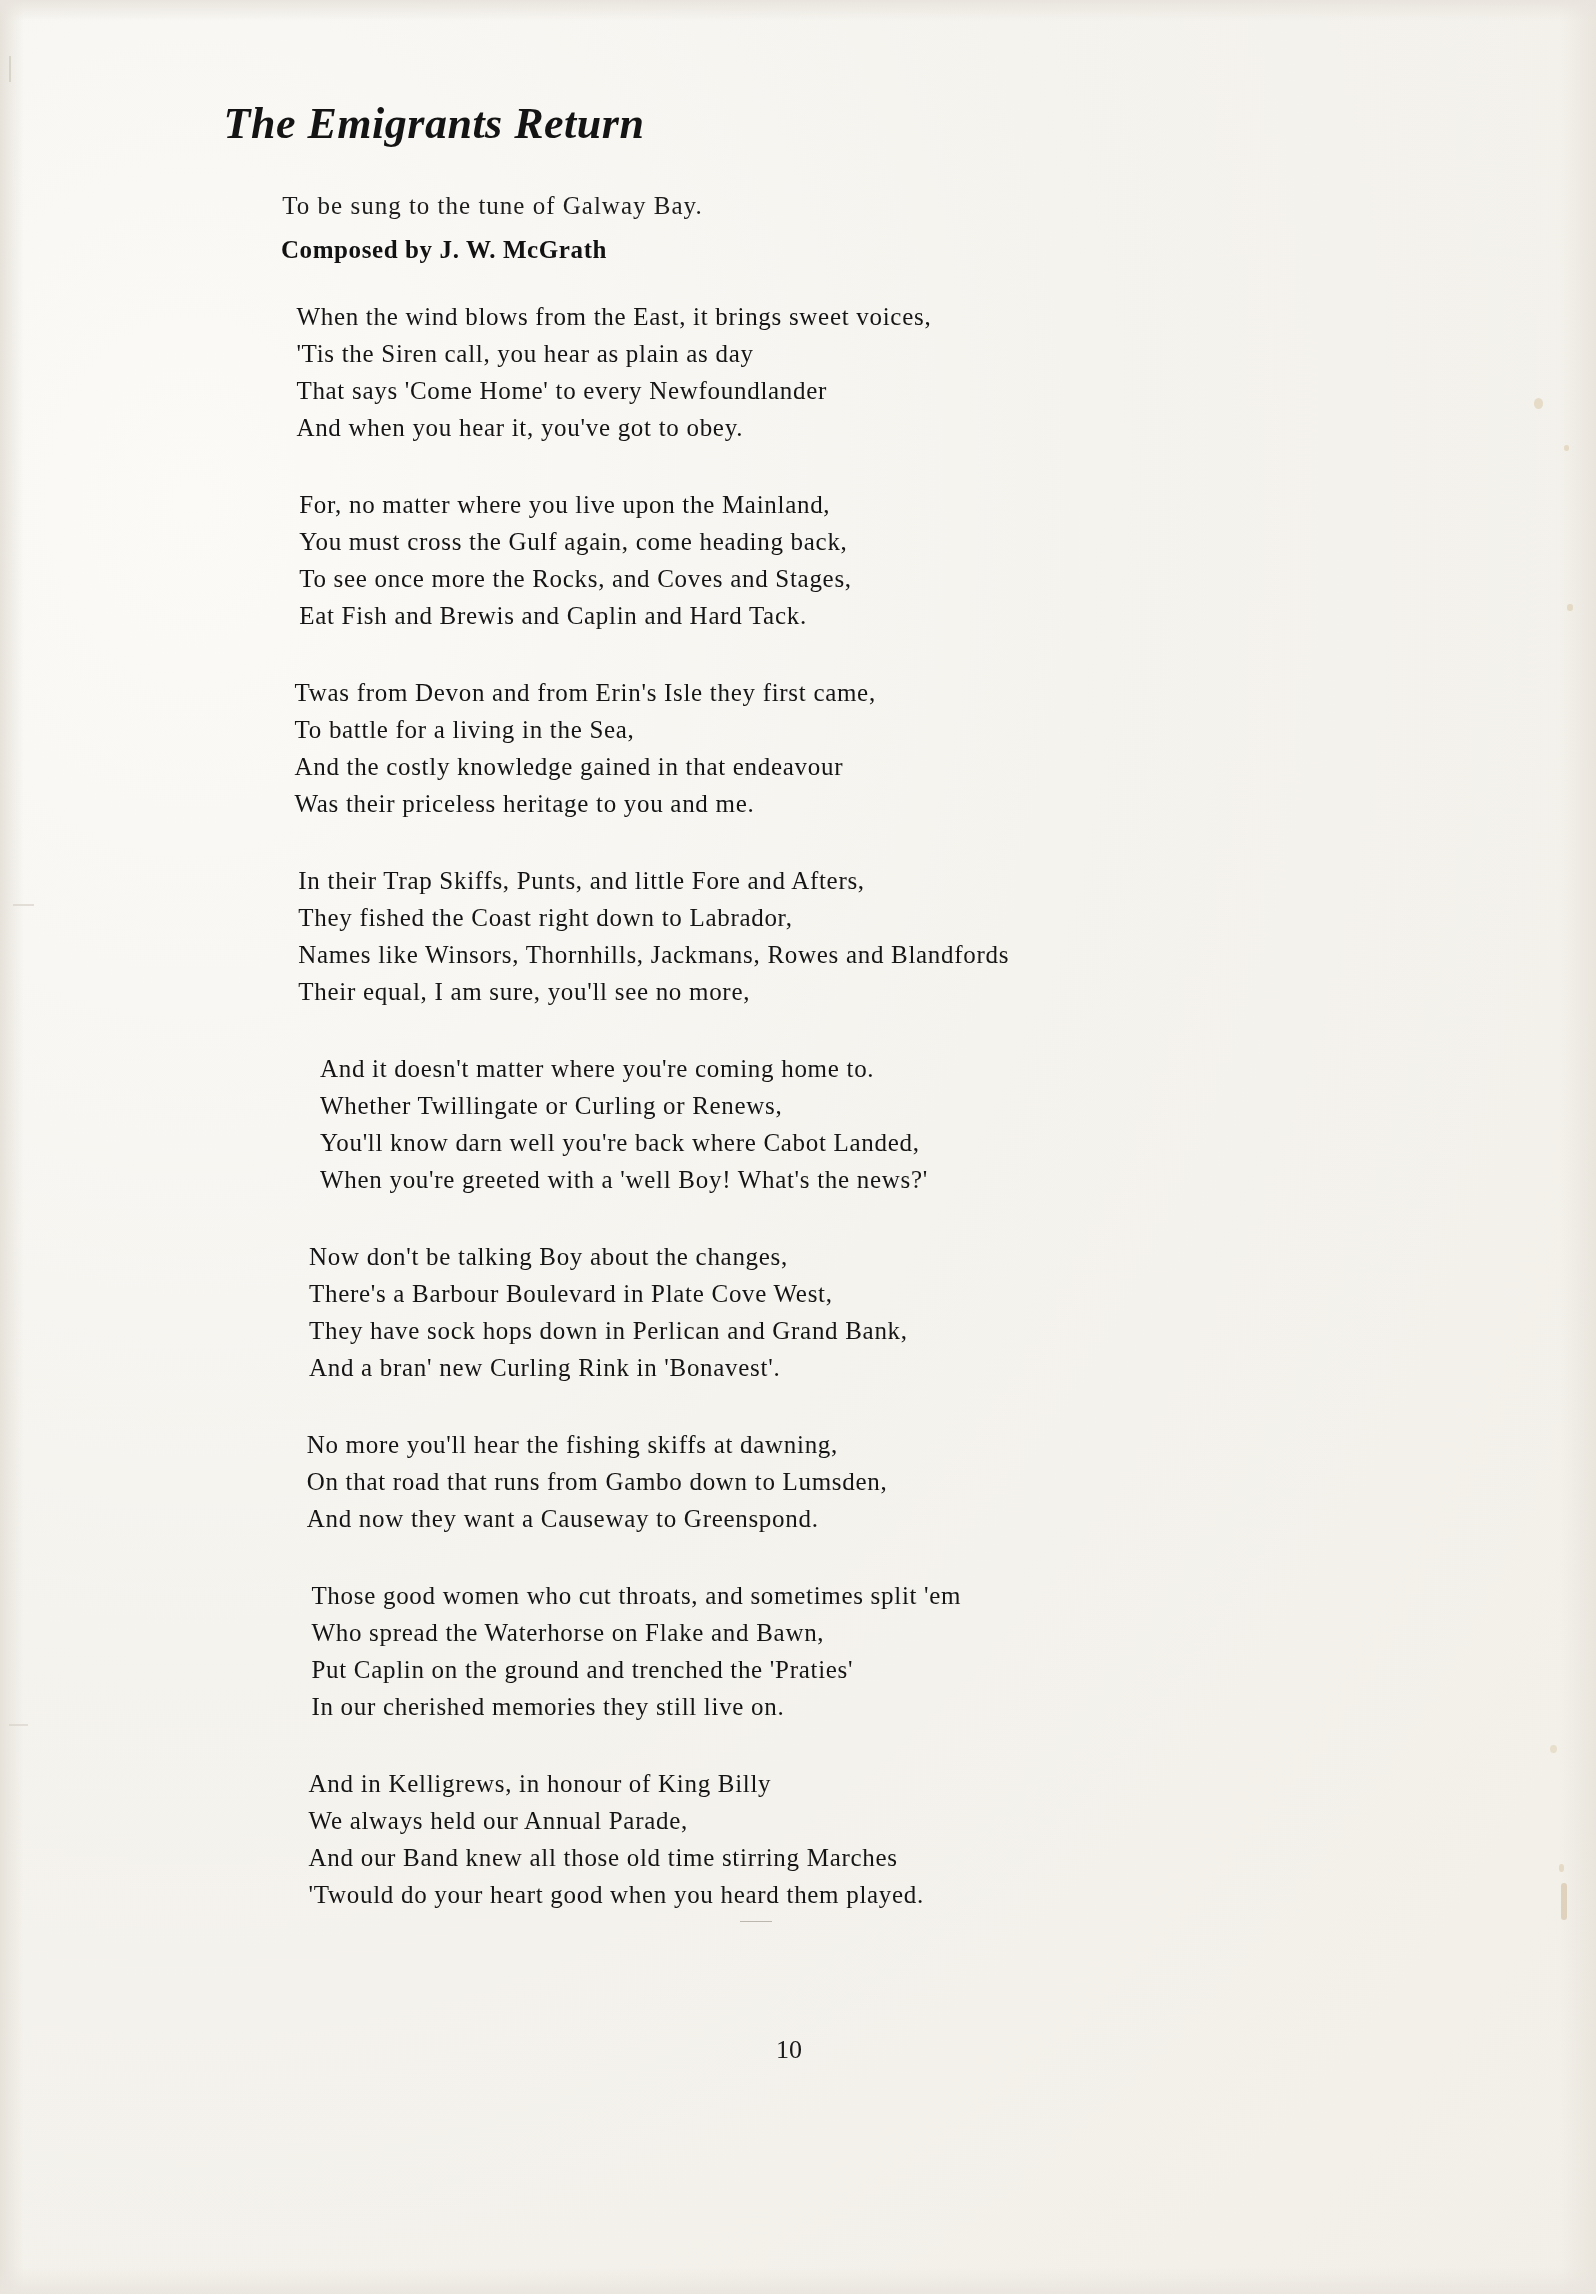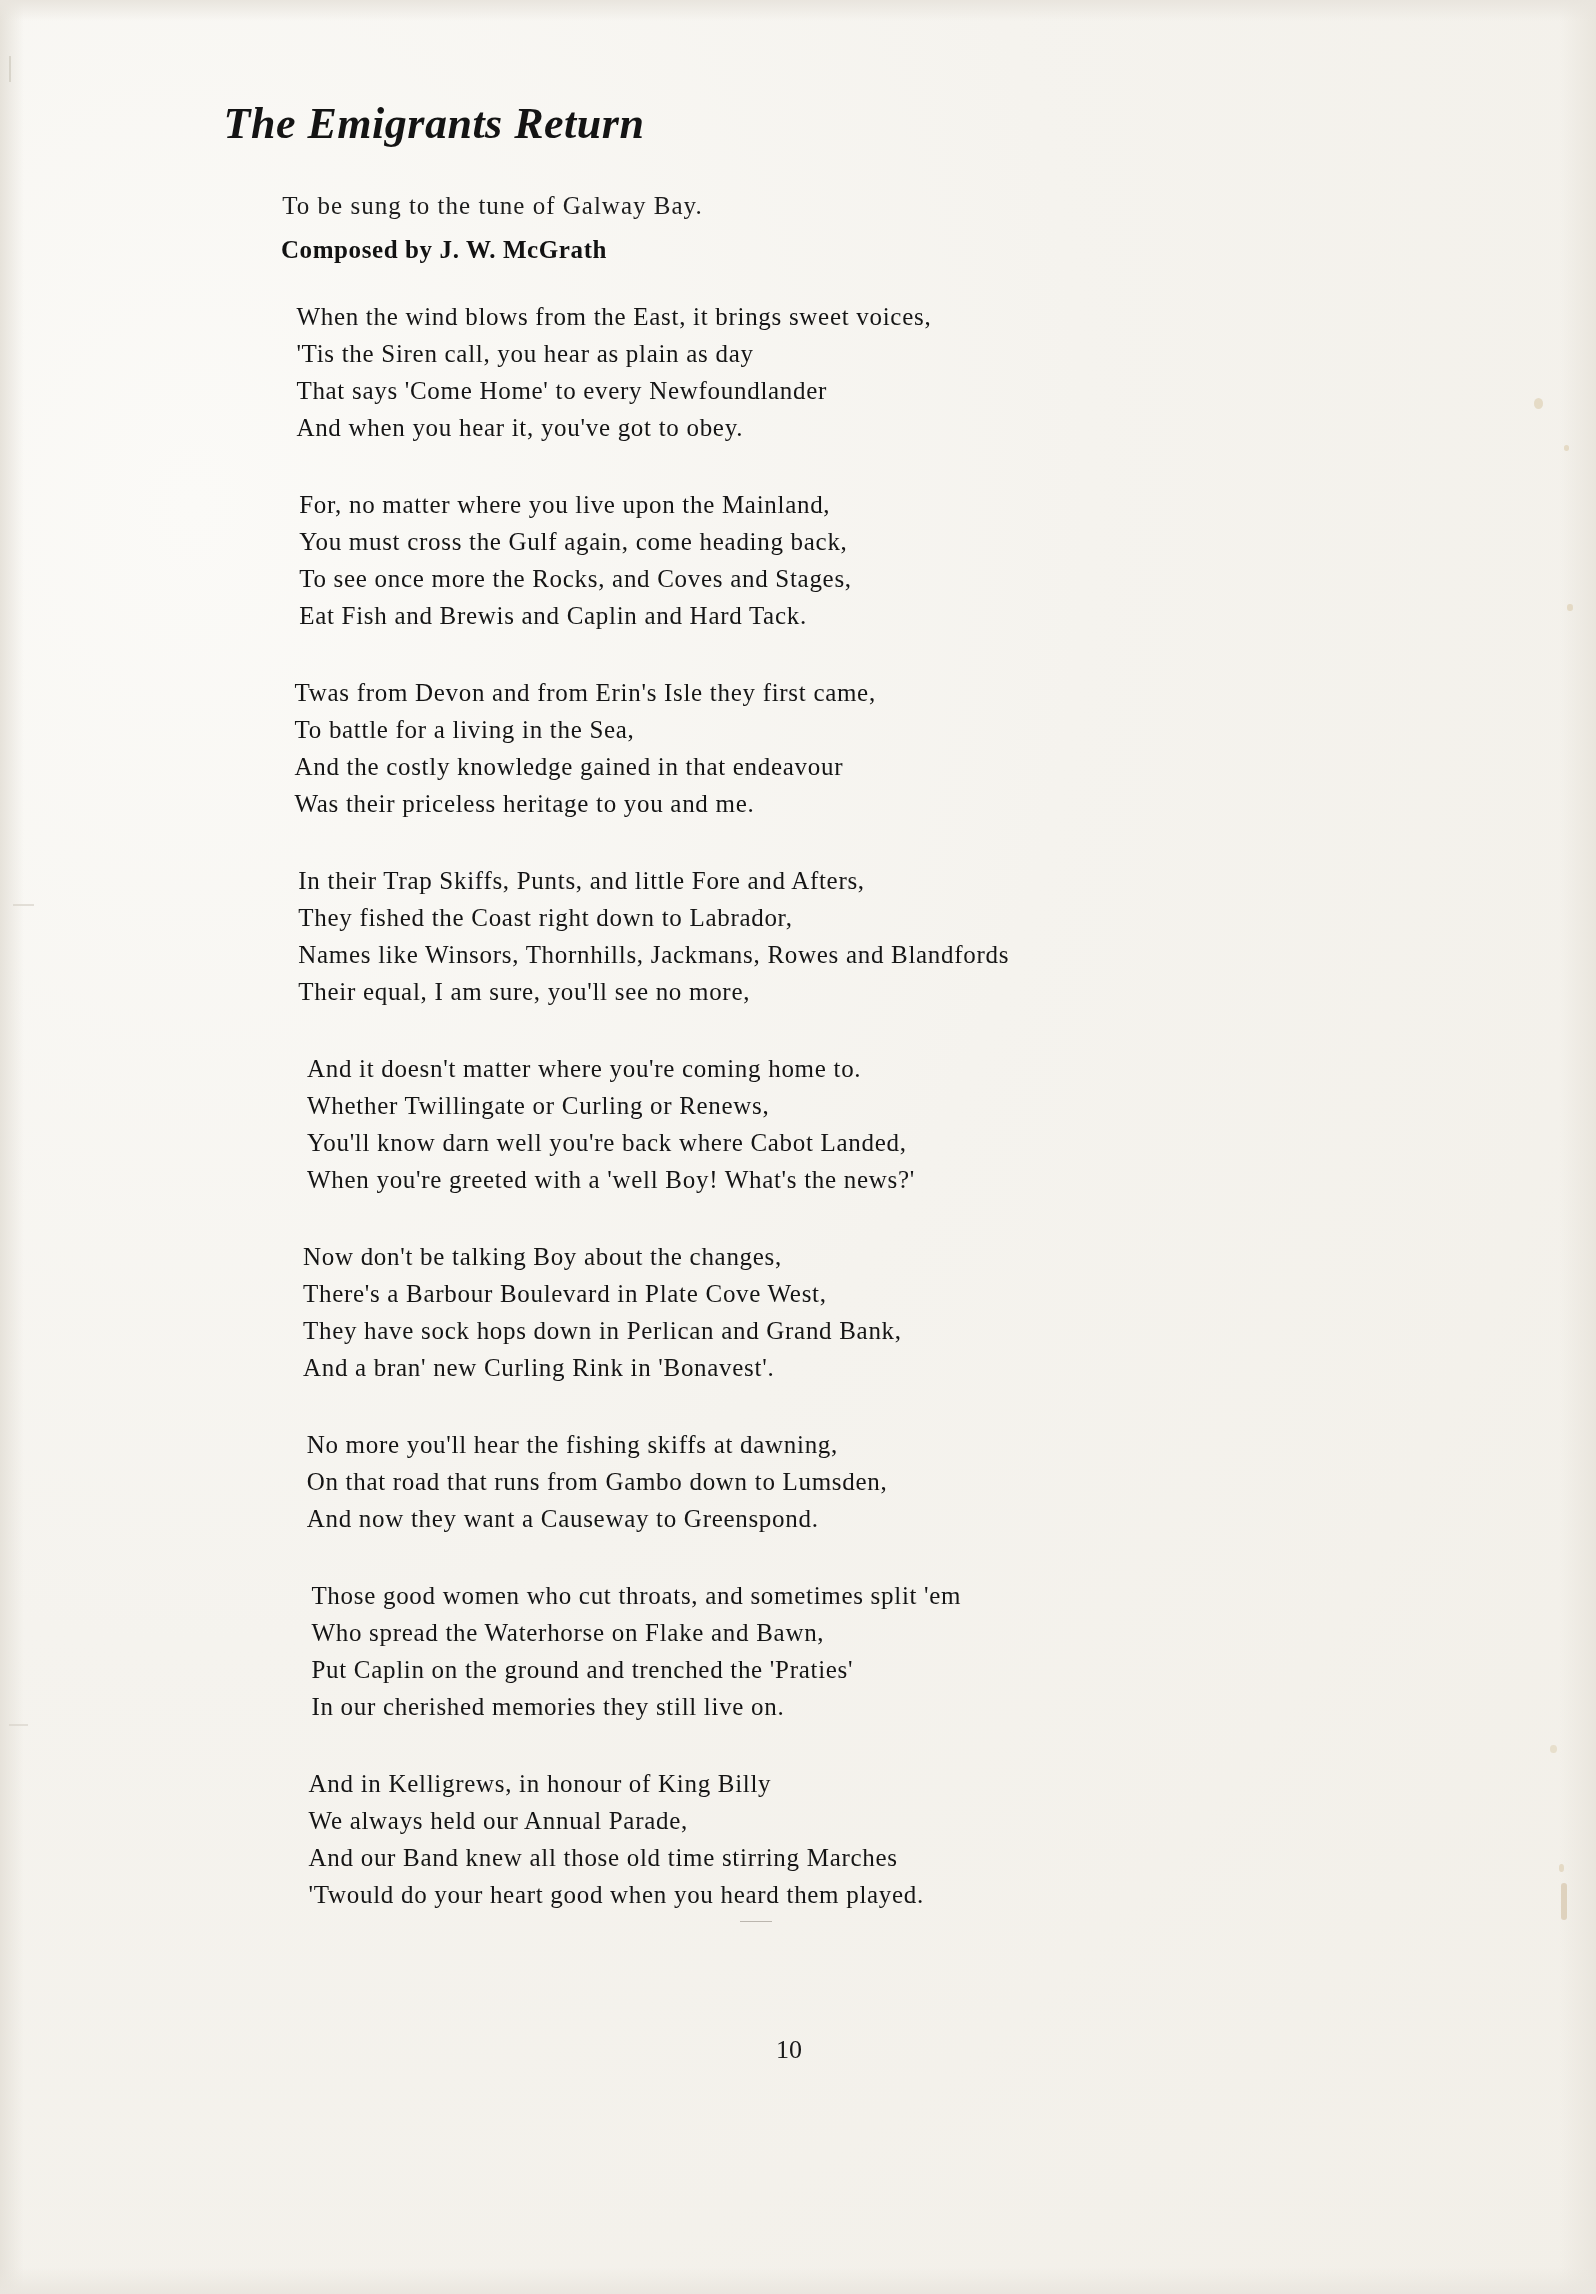--- a/index.html
+++ b/index.html
@@ -109,22 +109,22 @@
     line-height: 37px;
     letter-spacing: 0.7px;
     color: #151515;
     white-space: pre;
   }
   
   .stanza:nth-child(1) .line { margin-left: -5.6px; }
   .stanza:nth-child(2) .line { margin-left: -2.8px; }
   .stanza:nth-child(3) .line { margin-left: -7.5px; }
   .stanza:nth-child(4) .line { margin-left: -3.7px; }
-  .stanza:nth-child(5) .line { margin-left: 5px; }
-  .stanza:nth-child(6) .line { margin-left: 1px; }
+  .stanza:nth-child(5) .line { margin-left: 18px; }
+  .stanza:nth-child(6) .line { margin-left: 7px; }
   .stanza:nth-child(7) .line { margin-left: 4.7px; }
   .stanza:nth-child(8) .line { margin-left: 9.4px; }
   .stanza:nth-child(9) .line { margin-left: 6.6px; }
 
   .page-number {
     position: absolute;
     top: 2035px;
     left: 0;
     width: 1597px;
     text-align: center;

